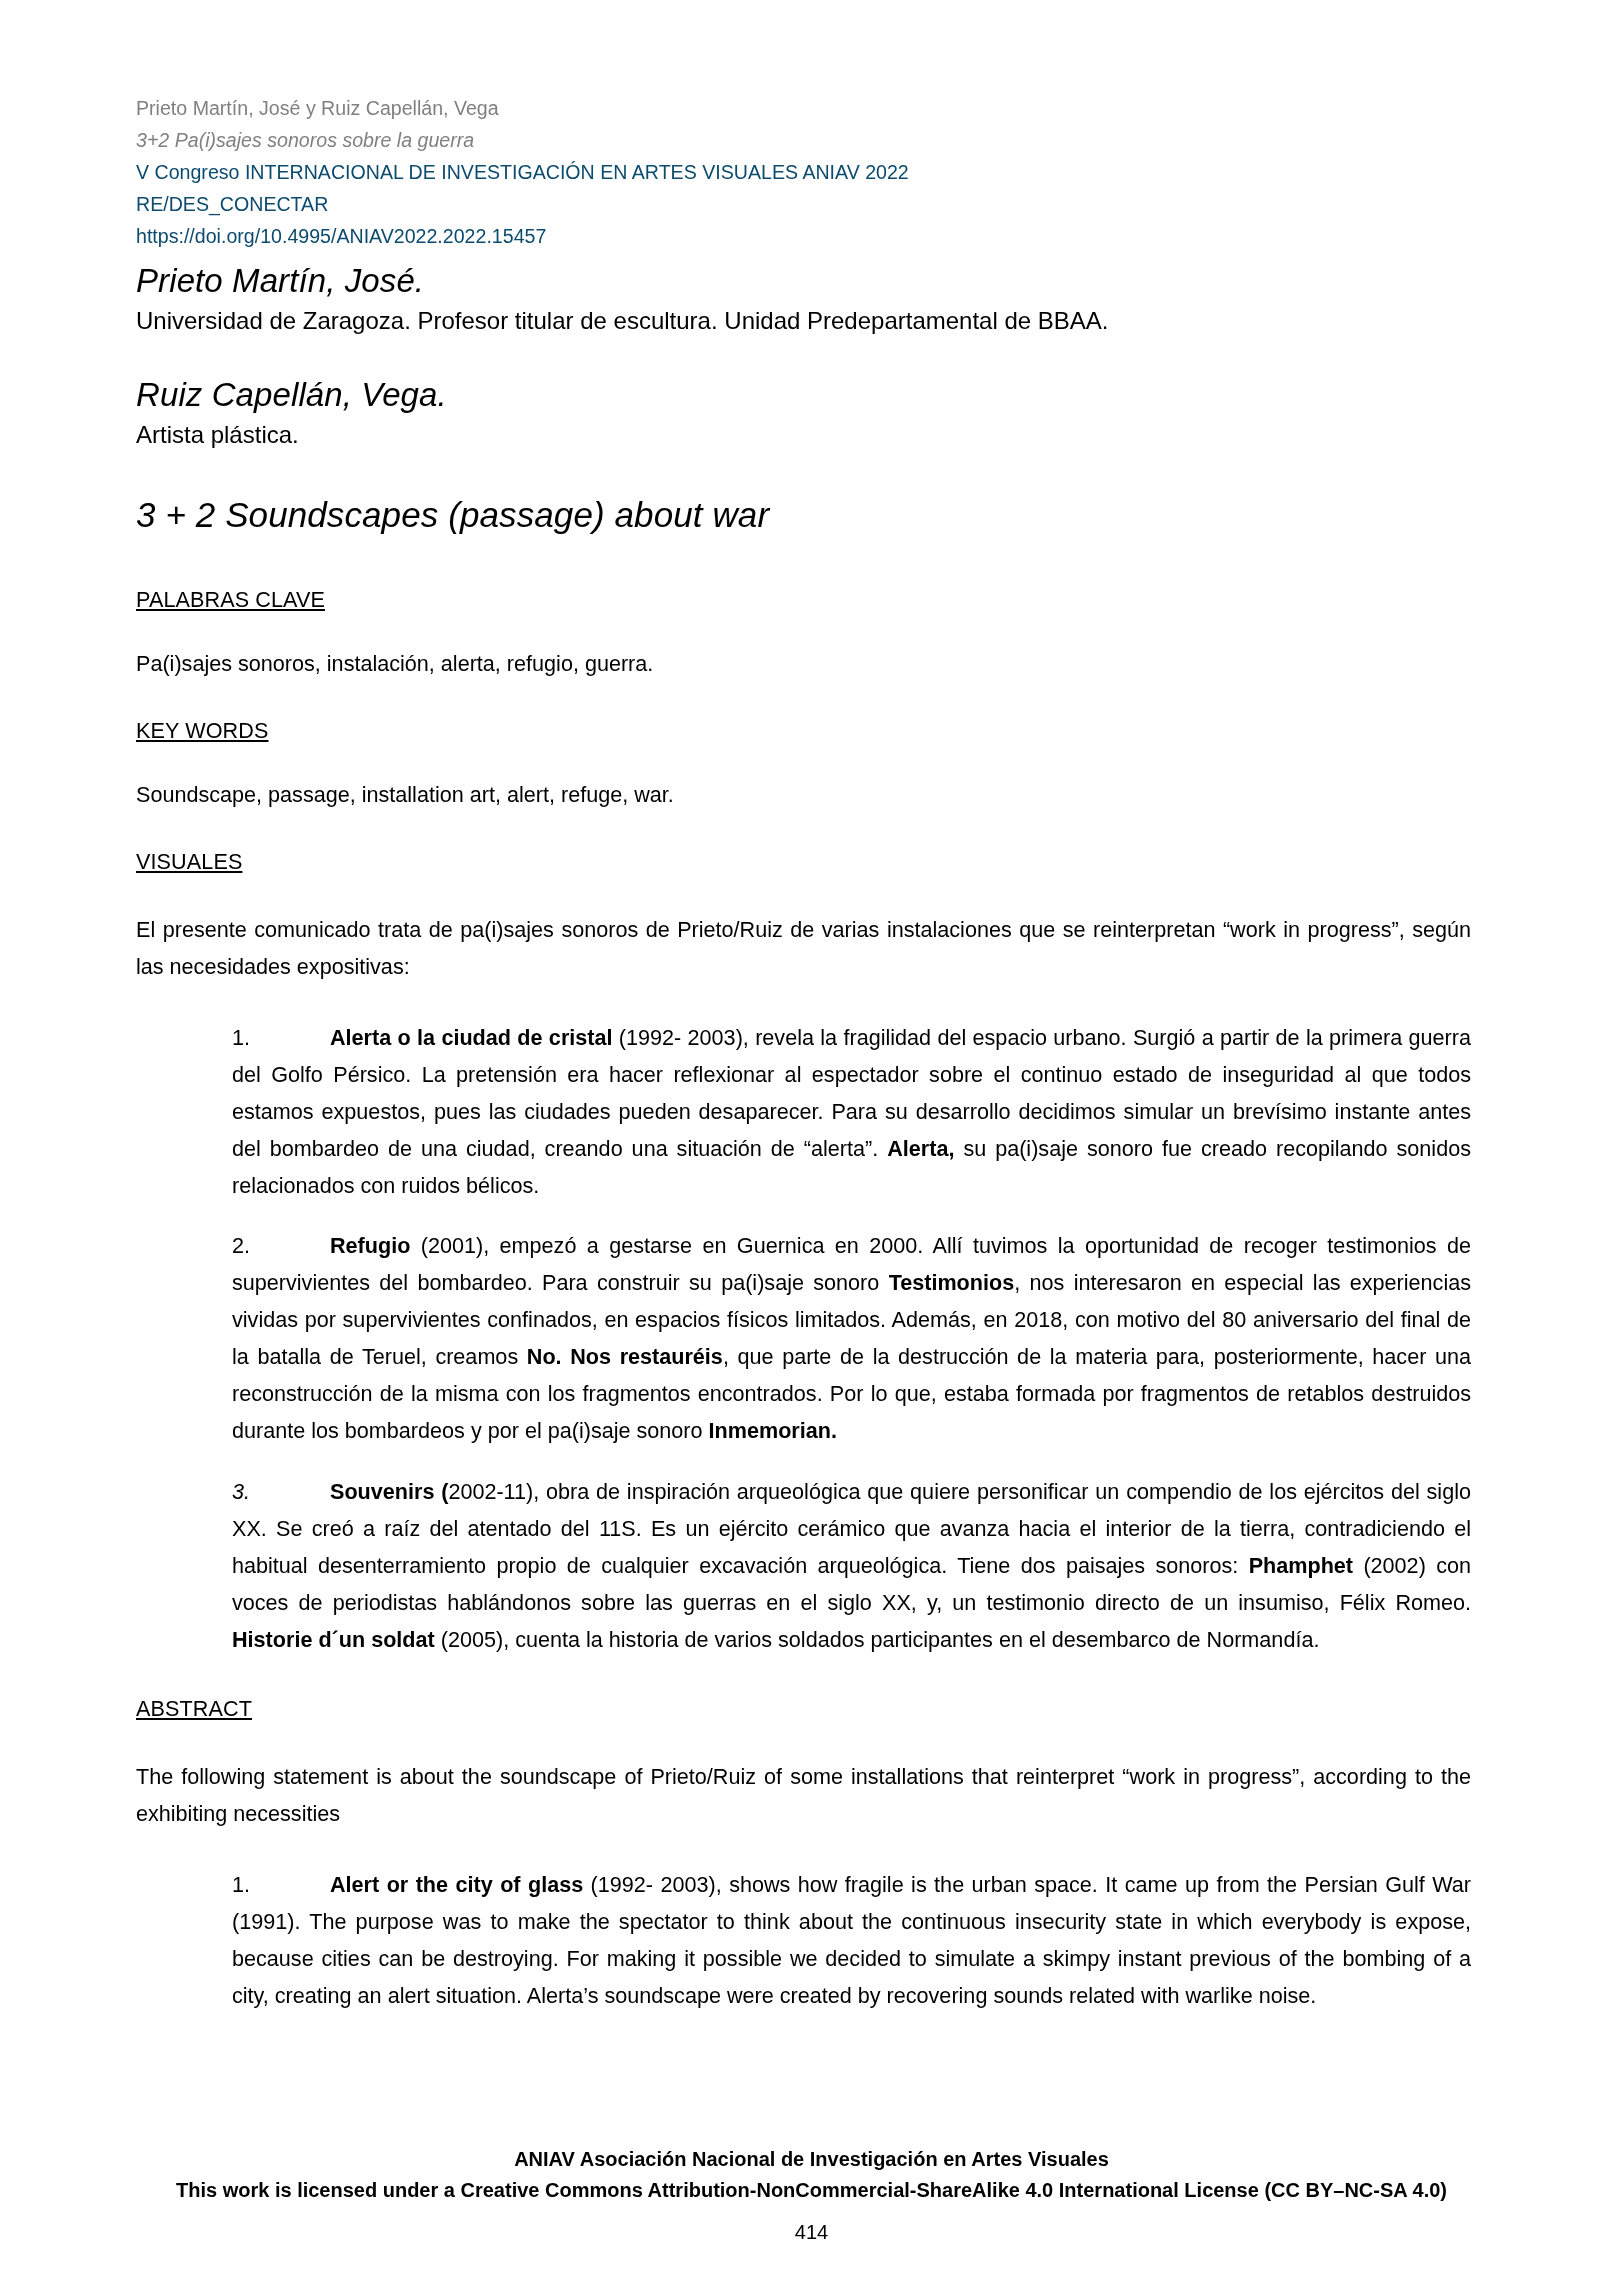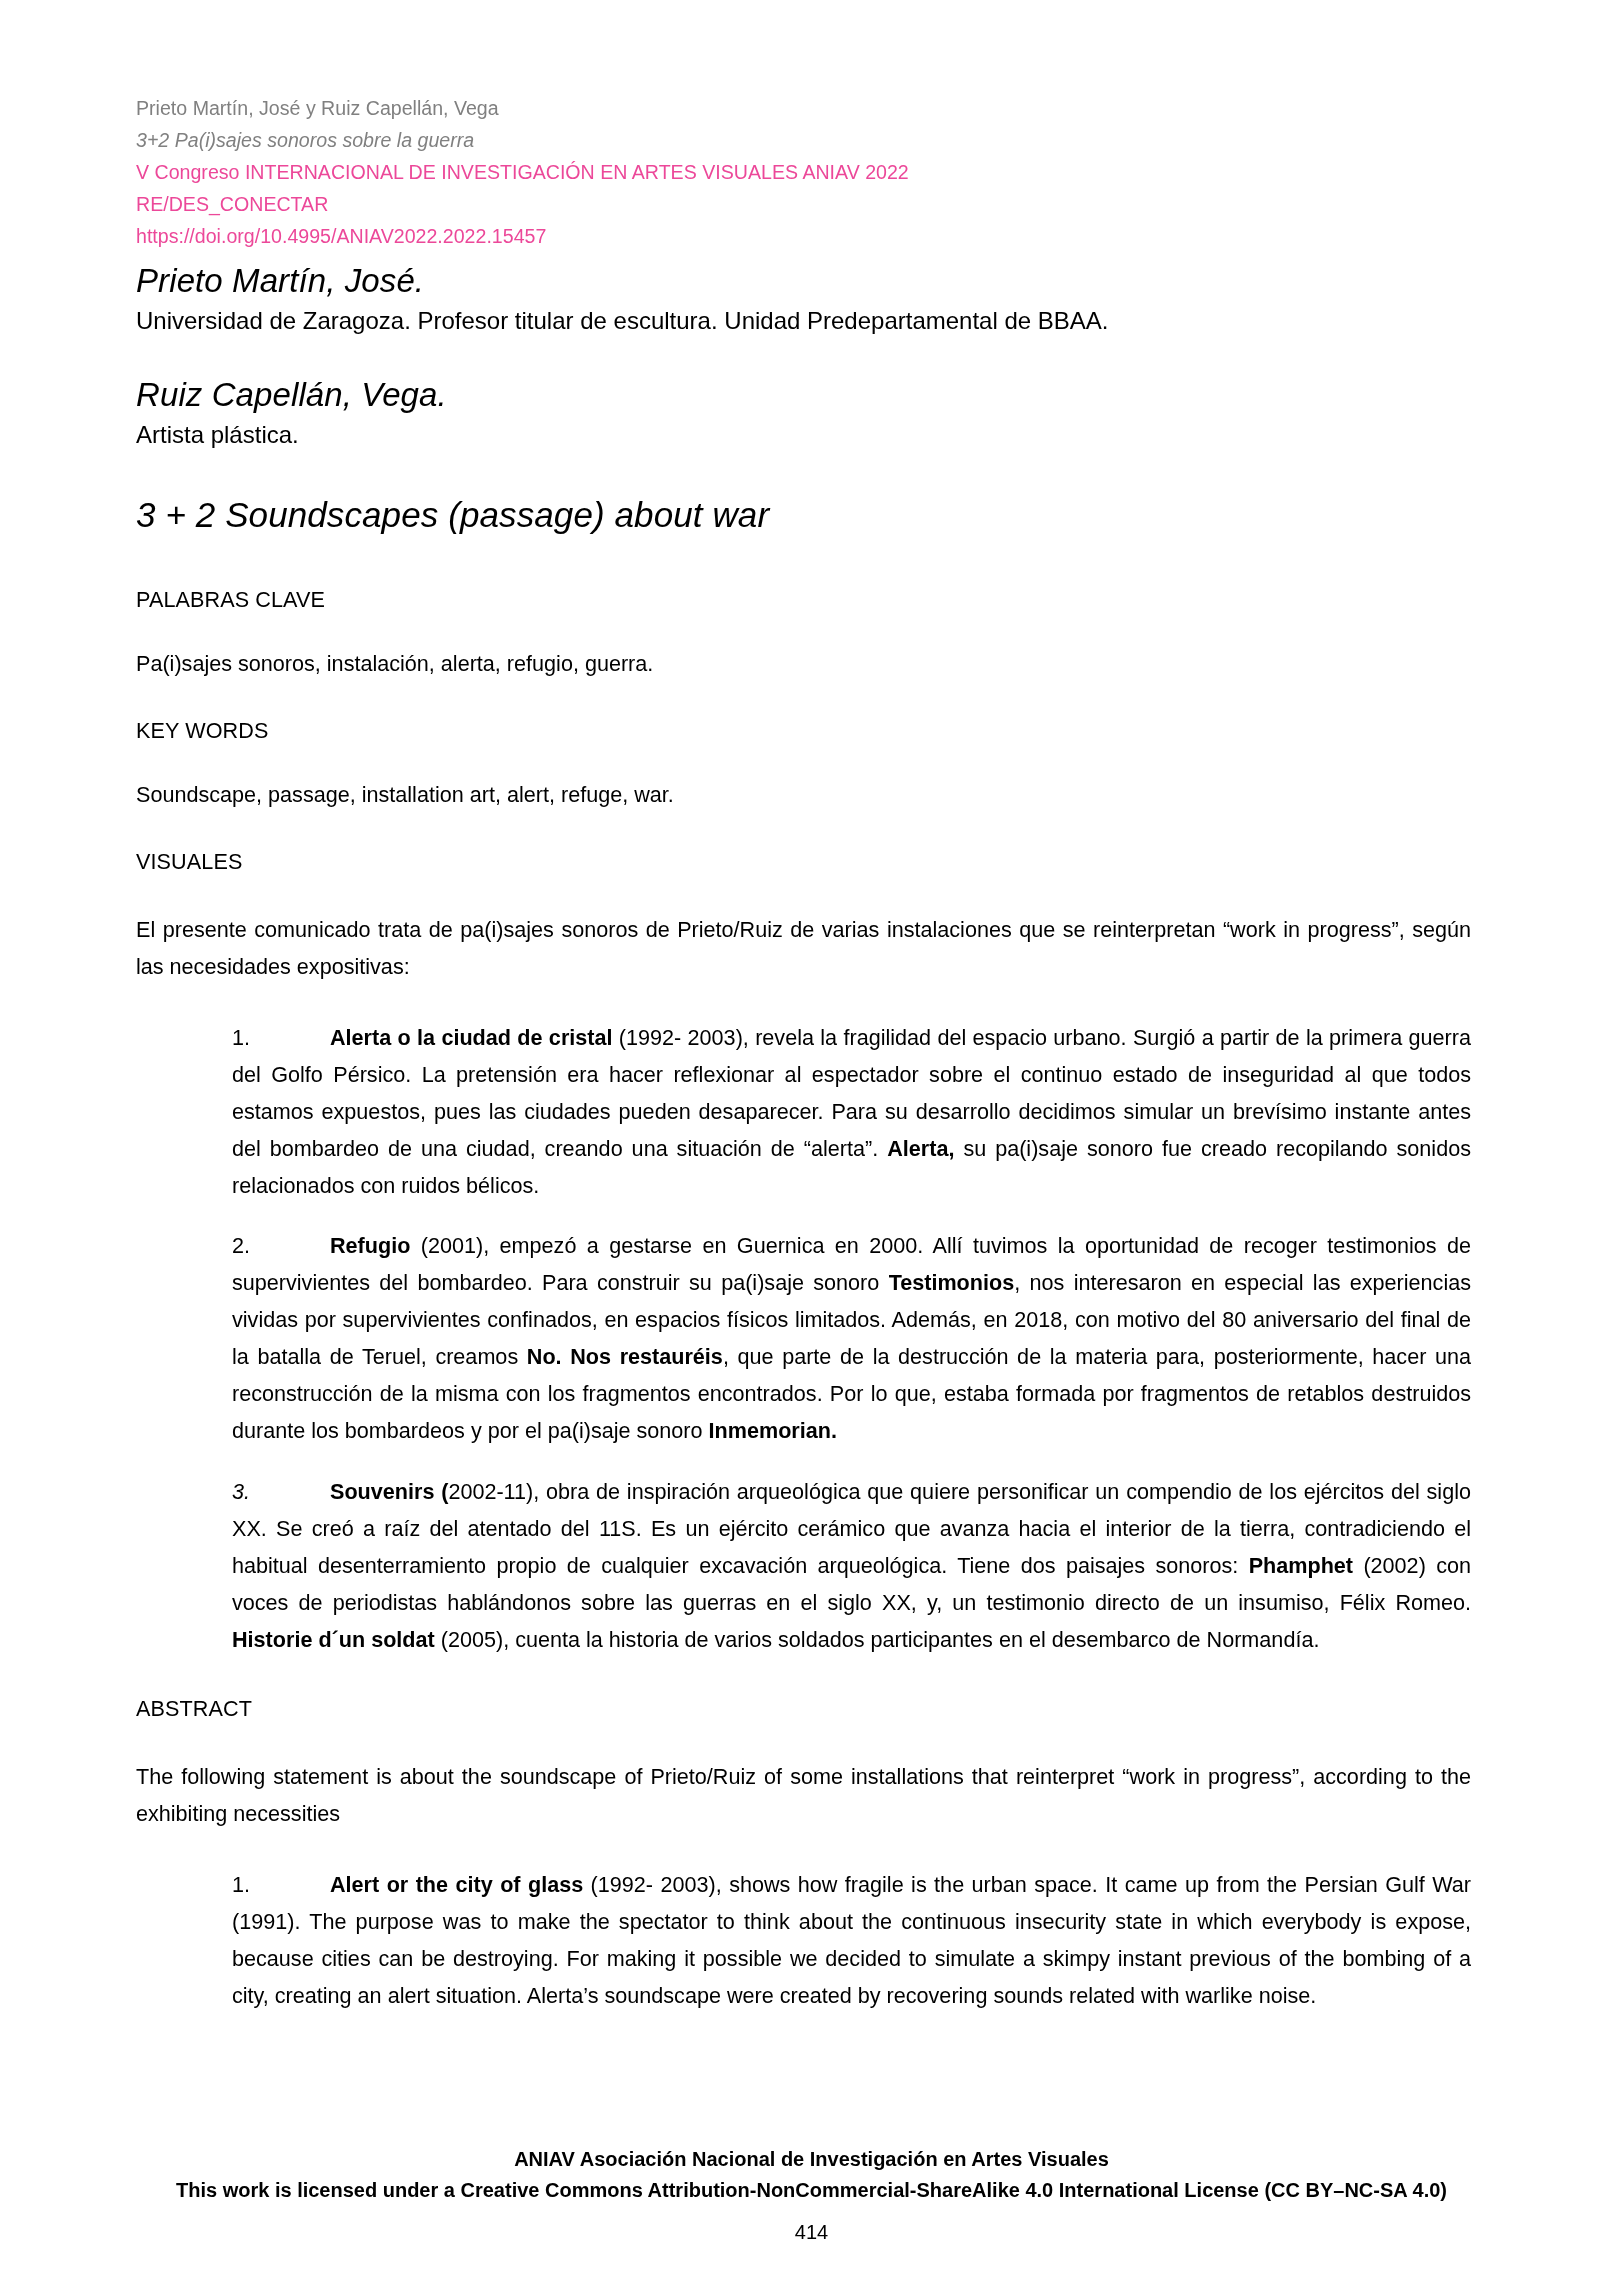--- a/index.html
+++ b/index.html
@@ -33,21 +33,21 @@
   }
   .runhead .rh-line {
     font-size: 19.6px;
     line-height: 32px;
     white-space: nowrap;
   }
   .rh-authors { color: #808080; }
   .rh-title   { color: #808080; font-style: italic; }
   .rh-congress,
   .rh-sub,
-  .rh-doi { color: #ec4899; }
+  .rh-doi { color: #0c4a6e; }
 
   
   .content {
     position: absolute;
     left: 136px;
     width: 1335px;   
     top: 261px;
   }
 
   h1.author-name {
@@ -74,20 +74,21 @@
     letter-spacing: 0.1px;
   }
   h2.paper-title.second { margin-bottom: 47px; }
 
   h3.section-label {
     font-size: 21.6px;
     font-weight: normal;
     line-height: 29px;
     margin: 0 0 35px 0;
     letter-spacing: 0.1px;
+    text-decoration: underline;
   }
 
   p.plain {
     font-size: 21.6px;
     line-height: 29px;
     margin: 0 0 38px 0;
   }
 
   p.body-para {
     font-size: 21.6px;

